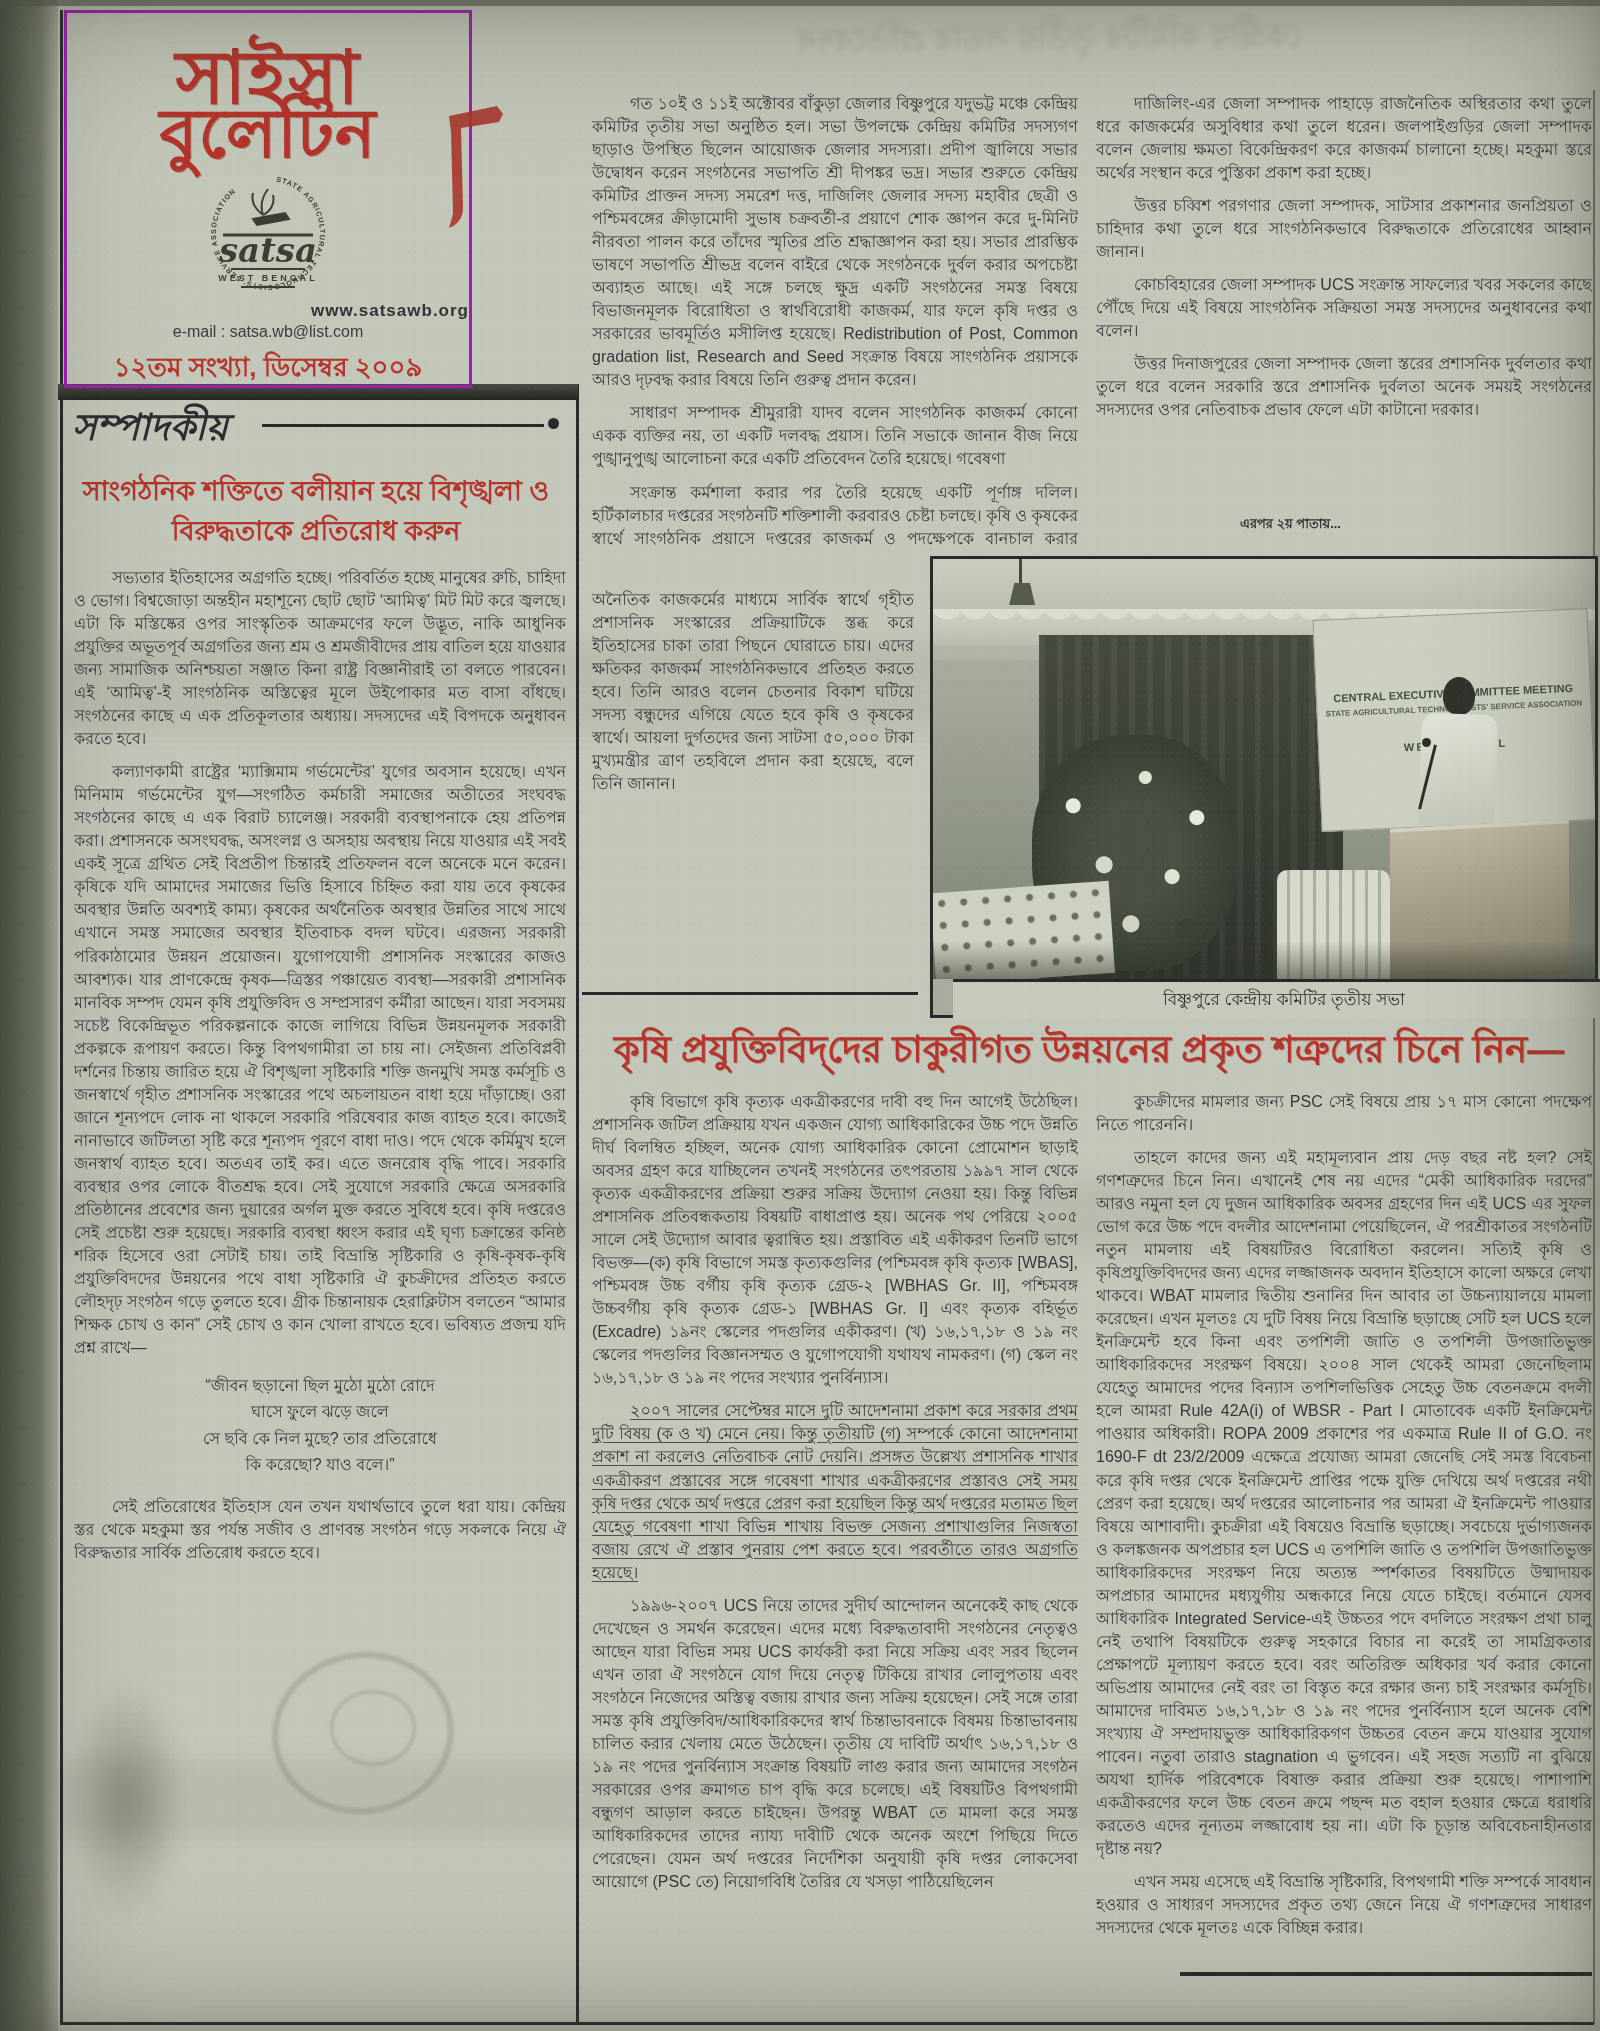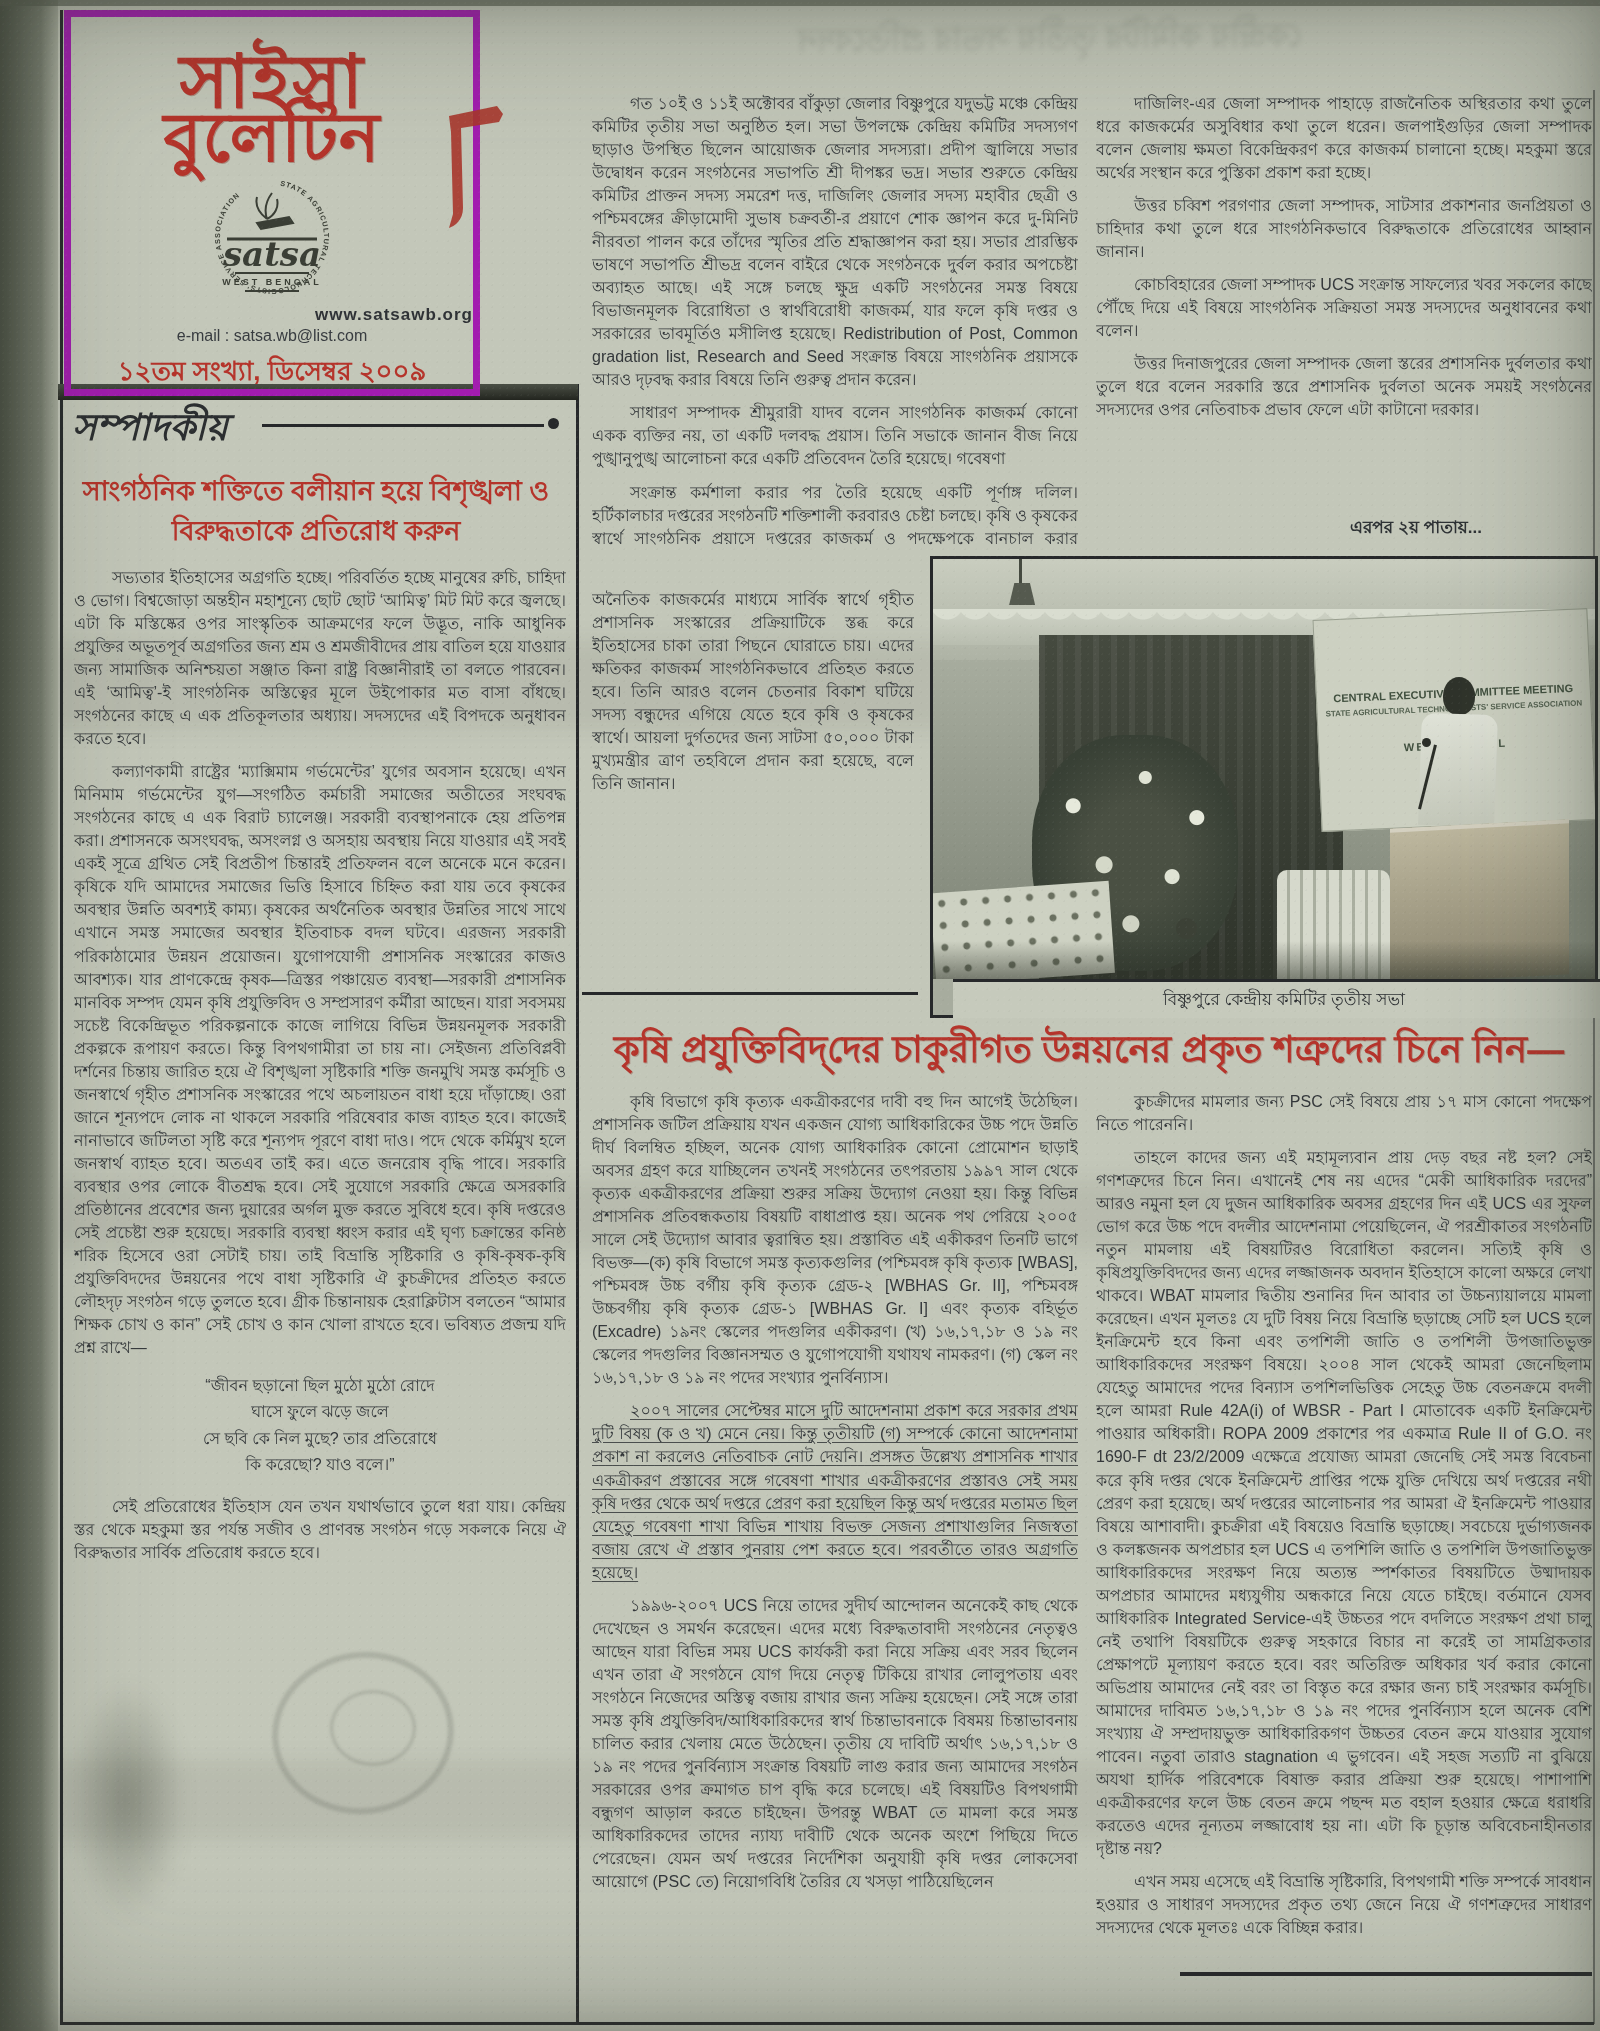--- a/index.html
+++ b/index.html
@@ -25,21 +25,21 @@
   .edge-left{position:absolute;left:0;top:0;width:58px;height:2031px;z-index:2;
     background:linear-gradient(90deg,#4d5347,#777d6f 70%,#a9ae9f);}
   .edge-blob{position:absolute;background:#3a3f35;border-radius:50%;filter:blur(4px);opacity:.7;}
   .edge-top{position:absolute;left:0;top:0;width:1600px;height:6px;background:#5a6053;opacity:.7;z-index:2;}
 
   
   .rule{position:absolute;background:#26282a;z-index:5;}
 
   
   .masthead{position:absolute;left:64px;top:10px;width:402px;height:372px;
-    border:7px solid #a21caf;z-index:6;}
+    border:3px solid #a21caf;z-index:6;}
   .mast-title{position:absolute;width:100%;text-align:center;color:#b5342b;
     font-family:"DejaVu Serif","Liberation Serif",serif;font-weight:bold;
     text-shadow:1px 1px 0 rgba(120,30,20,.35);}
   .mast-t1{top:8px;font-size:74px;letter-spacing:2px;}
   .mast-t2{top:68px;font-size:68px;letter-spacing:1px;}
   .mast-web{position:absolute;left:0;width:100%;top:288px;text-align:right;
     font-weight:bold;font-size:17px;color:#2f3236;letter-spacing:1px;}
   .mast-mail{position:absolute;left:0;width:100%;top:310px;text-align:center;
     font-size:16px;color:#383c40;}
   .mast-issue{position:absolute;left:0;width:100%;top:334px;text-align:center;
@@ -65,22 +65,22 @@
 
   
   .head1{position:absolute;left:586px;top:24px;width:1006px;text-align:center;
     color:#b5342b;font-weight:bold;font-size:46px;z-index:6;
     text-shadow:1px 1px 0 rgba(120,30,20,.3);}
   .head2{position:absolute;left:586px;top:1020px;width:1006px;text-align:center;
     color:#b5342b;font-weight:bold;font-size:37px;z-index:6;
     text-shadow:1px 1px 0 rgba(120,30,20,.3);}
   .ghost{position:absolute;left:620px;top:12px;width:860px;text-align:center;font-size:33px;font-weight:bold;
     color:#596054;opacity:.17;filter:blur(2.5px);transform:scaleX(-1) rotate(.6deg);z-index:3;}
-  .contd{position:absolute;left:1240px;top:514px;width:352px;text-align:center;
-    font-size:17px;font-weight:bold;color:#2e3235;z-index:7;}
+  .contd{position:absolute;left:1240px;top:514px;width:352px;text-align:left;
+    font-size:13px;font-weight:bold;color:#2e3235;z-index:7;}
 
   
   .photo-wrap{position:absolute;left:930px;top:556px;width:662px;height:456px;
     border:3px solid #26282a;background:#a7ac9e;z-index:8;}
   .photo{position:absolute;left:0;top:0;width:100%;height:420px;overflow:hidden;
     background:linear-gradient(#b4b9ab, #878d7f 80%);}
   .ph{position:absolute;}
   .caption{position:absolute;left:0;top:420px;width:100%;height:36px;border-top:3px solid #26282a;
     background:#c6cabc;display:flex;align-items:center;justify-content:center;
     font-size:17px;color:#2d3033;margin-left:20px;}

